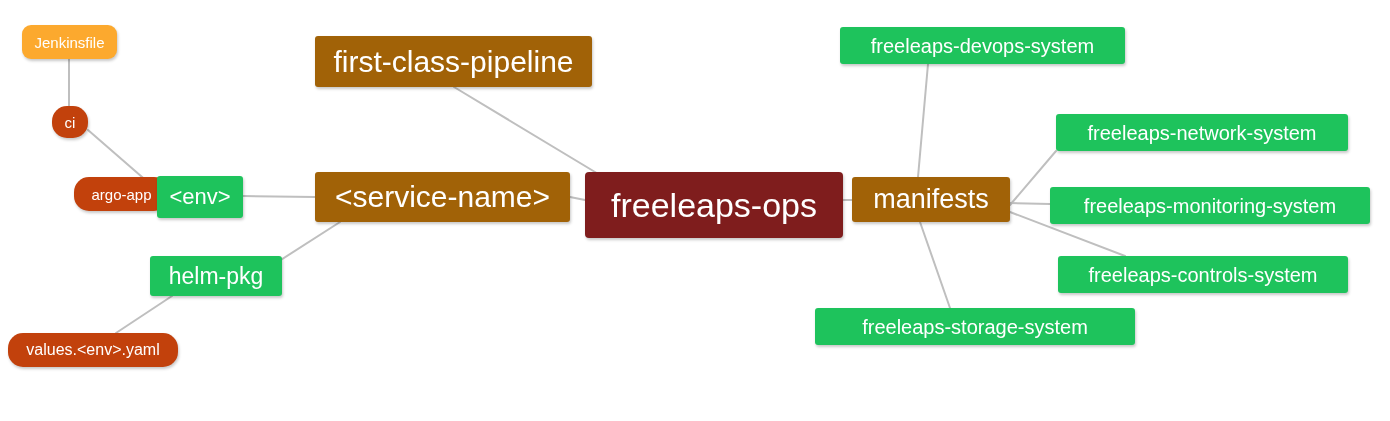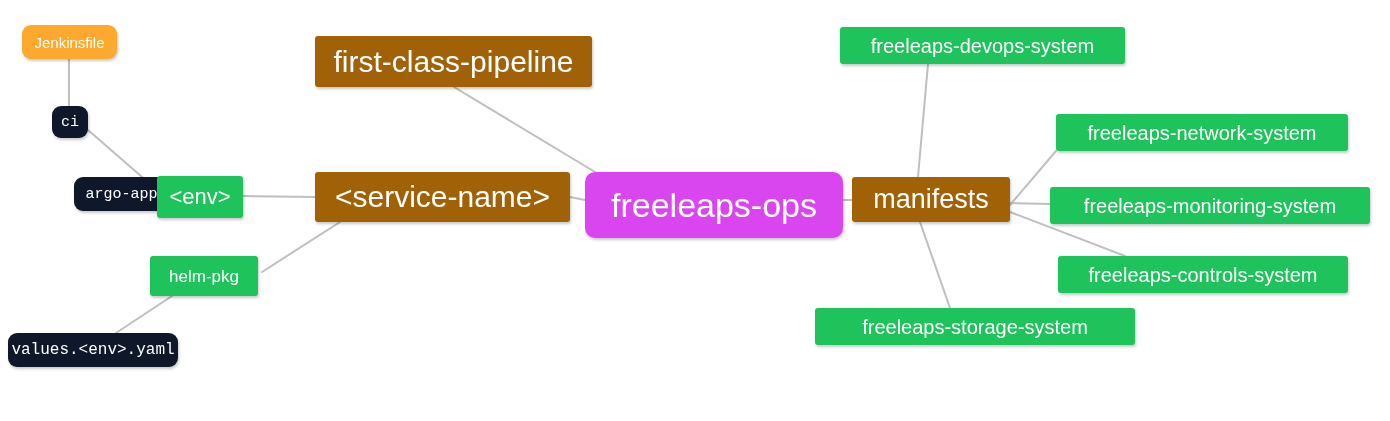--- a/index.html
+++ b/index.html
@@ -33,40 +33,39 @@
     justify-content: center;
     box-sizing: border-box;
     color: #ffffff;
     white-space: nowrap;
     text-align: center;
     line-height: 1;
     box-shadow: 1px 2px 3px rgba(0,0,0,0.22);
     user-select: none;
   }
   .node.root {
-    background: #d946ef;
-    border-radius: 10px;
+    background: #7f1d1d;
+    border-radius: 4px;
     font-size: 34px;
   }
   .node.blue {
     background: #a16207;
     border-radius: 3px;
   }
   .node.green {
     background: #1ec35c;
     border-radius: 3px;
   }
   .node.orange {
     background: #fca92e;
     border-radius: 9px;
   }
   .node.red {
-    background: #0f172a;
-    border-radius: 9px;
-    font-family: Liberation Mono, monospace;
+    background: #c2410c;
+    border-radius: 15px;
   }
 </style>
 </head>
 <body>
 
 <div id="mindmap">
   <svg id="edge-layer" viewBox="0 0 1390 421" width="1390" height="421" xmlns="http://www.w3.org/2000/svg">
       <path d="M 585 200 L 570 197" stroke="#bfbfbf" stroke-width="2" fill="none" stroke-linecap="round"></path>
       <path d="M 600 175 L 454 87" stroke="#bfbfbf" stroke-width="2" fill="none" stroke-linecap="round"></path>
       <path d="M 843 200 L 852 200" stroke="#bfbfbf" stroke-width="2" fill="none" stroke-linecap="round"></path>
@@ -80,21 +79,21 @@
       <path d="M 1010 205 L 1056 151" stroke="#bfbfbf" stroke-width="2" fill="none" stroke-linecap="round"></path>
       <path d="M 1010 203 L 1050 204" stroke="#bfbfbf" stroke-width="2" fill="none" stroke-linecap="round"></path>
       <path d="M 1010 212 L 1125 256" stroke="#bfbfbf" stroke-width="2" fill="none" stroke-linecap="round"></path>
       <path d="M 920 222 L 950 308" stroke="#bfbfbf" stroke-width="2" fill="none" stroke-linecap="round"></path>
     </svg>
   <div id="node-layer">
       <div class="node orange" style="left: 22px; top: 25px; width: 95px; height: 34px; font-size: 15px;">Jenkinsfile</div>
       <div class="node red" style="left: 52px; top: 106px; width: 36px; height: 32px; font-size: 15px;">ci</div>
       <div class="node red" style="left: 30px; top: 177px; width: 95px; height: 34px; font-size: 15px; margin-left: 44px;">argo-app</div>
       <div class="node green" style="left: 157px; top: 176px; width: 86px; height: 42px; font-size: 22px;">&lt;env&gt;</div>
-      <div class="node green" style="left: 150px; top: 256px; width: 108px; height: 40px; font-size: 17px; text-align: right;">helm-pkg</div>
+      <div class="node green" style="left: 150px; top: 256px; width: 132px; height: 40px; font-size: 23px; text-align: right;">helm-pkg</div>
       <div class="node red" style="left: 8px; top: 333px; width: 170px; height: 34px; font-size: 16px;">values.&lt;env&gt;.yaml</div>
       <div class="node blue" style="left: 315px; top: 172px; width: 255px; height: 50px; font-size: 30px;">&lt;service-name&gt;</div>
       <div class="node blue" style="left: 315px; top: 36px; width: 277px; height: 51px; font-size: 30px;">first-class-pipeline</div>
       <div class="node root" style="left: 585px; top: 172px; width: 258px; height: 66px; font-size: 34px;">freeleaps-ops</div>
       <div class="node blue" style="left: 852px; top: 177px; width: 158px; height: 45px; font-size: 27px;">manifests</div>
       <div class="node green" style="left: 840px; top: 27px; width: 285px; height: 37px; font-size: 20px;">freeleaps-devops-system</div>
       <div class="node green" style="left: 1056px; top: 114px; width: 292px; height: 37px; font-size: 20px;">freeleaps-network-system</div>
       <div class="node green" style="left: 1050px; top: 187px; width: 320px; height: 37px; font-size: 20px;">freeleaps-monitoring-system</div>
       <div class="node green" style="left: 1058px; top: 256px; width: 290px; height: 37px; font-size: 20px;">freeleaps-controls-system</div>
       <div class="node green" style="left: 815px; top: 308px; width: 320px; height: 37px; font-size: 20px;">freeleaps-storage-system</div>

